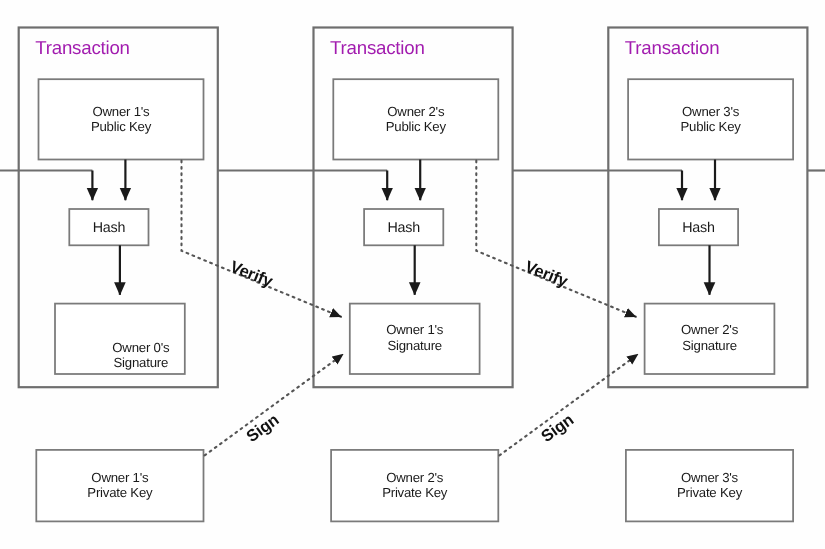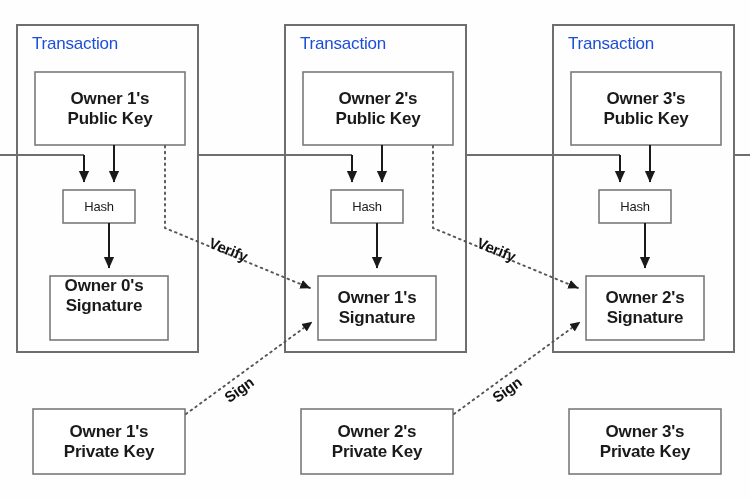--- a/index.html
+++ b/index.html
@@ -6,30 +6,29 @@
   body{width:750px;height:499px;overflow:hidden;
        font-family:"Liberation Sans","DejaVu Sans",sans-serif;}
   #stage{position:relative;width:750px;height:499px;background:#fefefe;}
   #svgroot{position:absolute;left:0;top:0;width:750px;height:499px;}
 
   .boxlabel{
     position:absolute;
     display:flex;align-items:center;justify-content:center;
     text-align:center;
     color:#1a1a1a;
-    font-size:17px;
+    font-size:12px;
     line-height:1.15;
     letter-spacing:-0.2px;
     white-space:pre-line;
     pointer-events:none;
-    font-weight:bold;
   }
   .txtitle{
     position:absolute;
-    color:#1d4ed8;
+    color:#a21caf;
     font-size:17px;
     letter-spacing:-0.2px;
   }
   .hashlabel{
     position:absolute;
     display:flex;align-items:center;justify-content:center;
     color:#1a1a1a;font-size:13px;letter-spacing:-0.2px;
   }
   .edgelabel{
     position:absolute;
@@ -123,21 +122,21 @@
 Public Key</div>
   <div class="boxlabel" style="left:303px; top:72px; width:150px; height:73px;">Owner 2's
 Public Key</div>
   <div class="boxlabel" style="left:571px; top:72px; width:150px; height:73px;">Owner 3's
 Public Key</div>
 
   <div class="hashlabel" style="left:63px;  top:190px; width:72px; height:33px;">Hash</div>
   <div class="hashlabel" style="left:331px; top:190px; width:72px; height:33px;">Hash</div>
   <div class="hashlabel" style="left:599px; top:190px; width:72px; height:33px;">Hash</div>
 
-  <div class="boxlabel" style="left:50px;  top:264px; width:108px; height:64px;">Owner 0's
+  <div class="boxlabel" style="left:50px;  top:292px; width:108px; height:64px;padding-left:24px;">Owner 0's
 Signature</div>
   <div class="boxlabel" style="left:318px; top:276px; width:118px; height:64px;">Owner 1's
 Signature</div>
   <div class="boxlabel" style="left:586px; top:276px; width:118px; height:64px;">Owner 2's
 Signature</div>
 
   <div class="boxlabel" style="left:33px;  top:409px; width:152px; height:65px;">Owner 1's
 Private Key</div>
   <div class="boxlabel" style="left:301px; top:409px; width:152px; height:65px;">Owner 2's
 Private Key</div>

